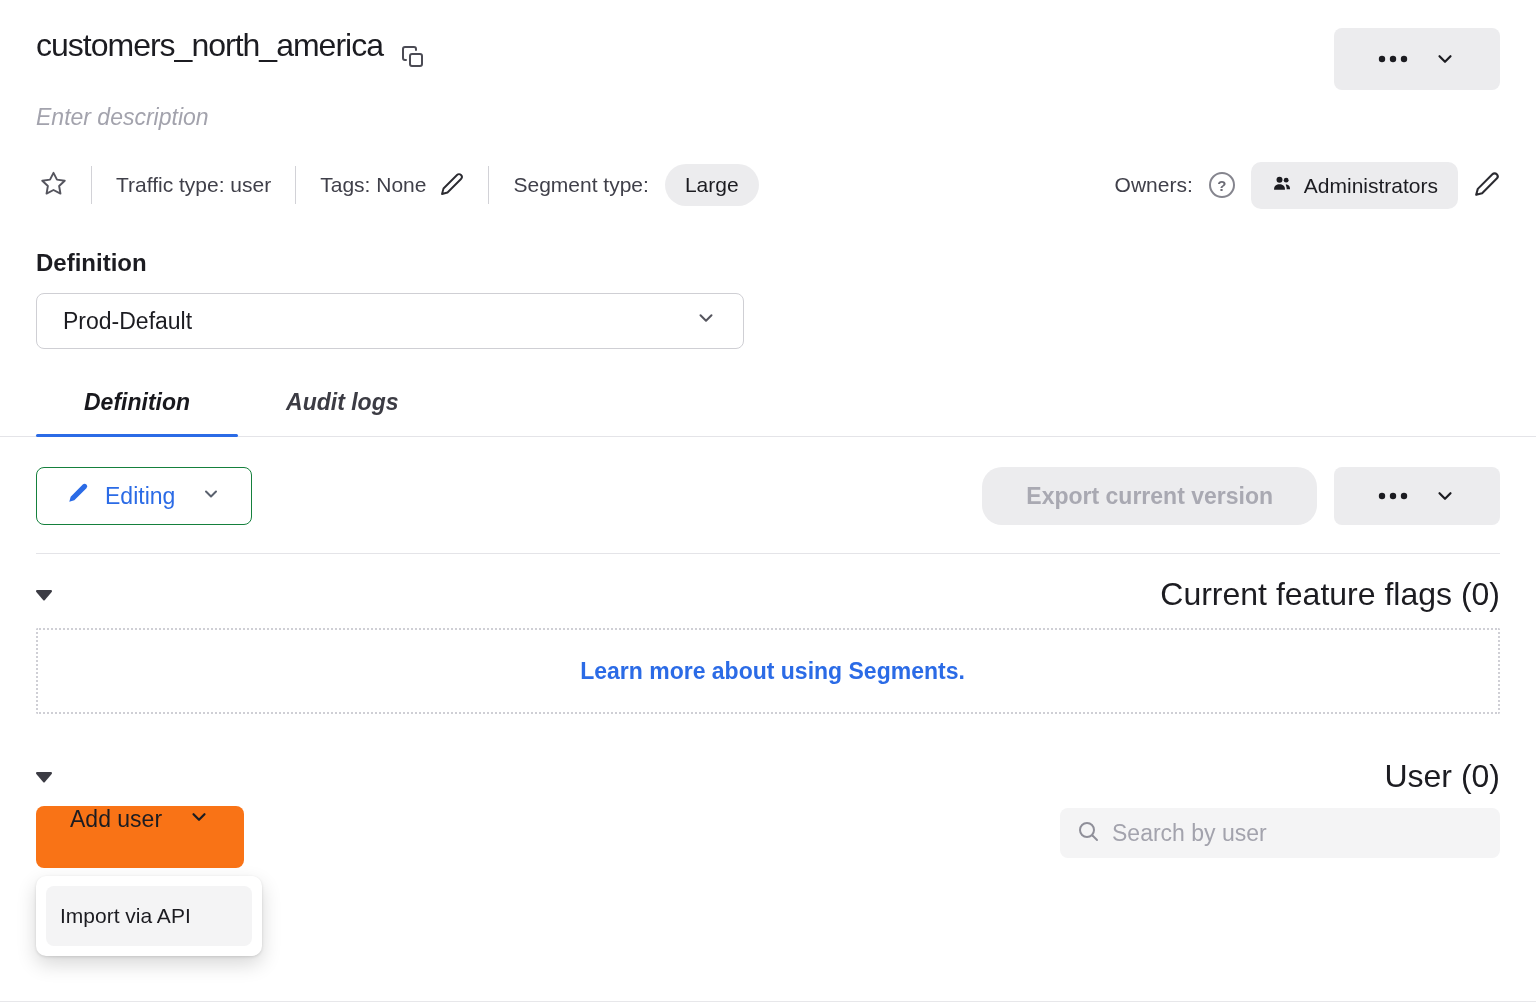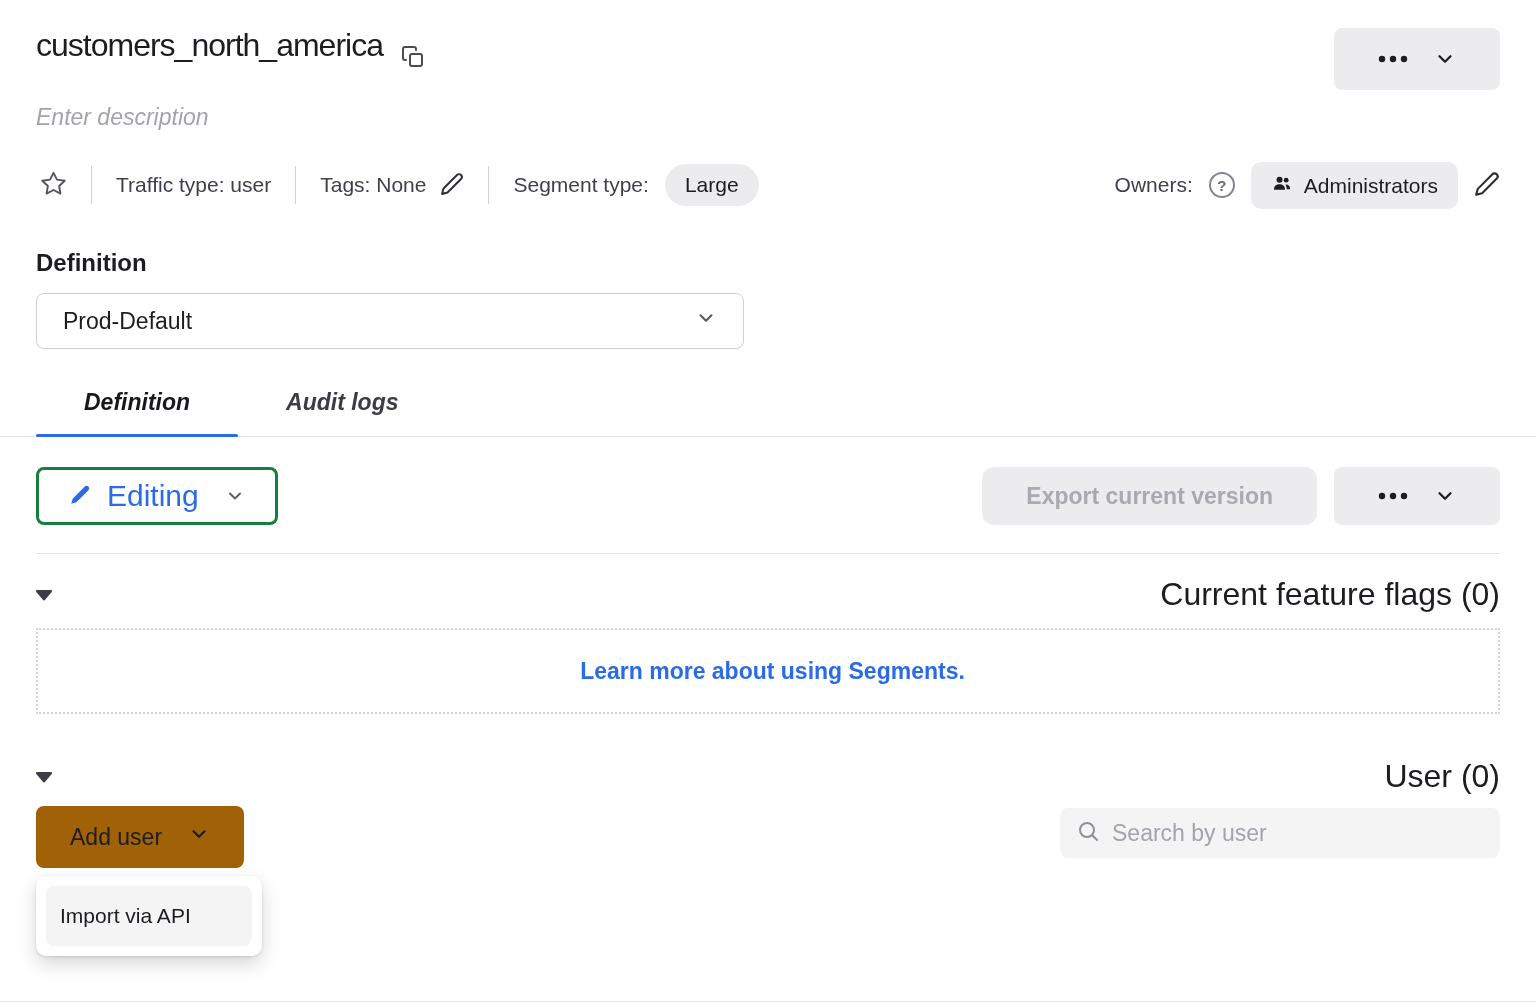--- a/index.html
+++ b/index.html
@@ -77,27 +77,27 @@
   .tab.active { color: #18181d; font-weight: 700; }
   .tab.active::after {
     content: ""; position: absolute; left: 0; right: 0; bottom: -1px; height: 3px;
     background: #2b6be6; border-radius: 2px;
   }
 
   
   .toolbar { margin-top: 30px; display: flex; align-items: center; }
   .editing-btn {
     display: flex; align-items: center; gap: 16px; height: 58px; padding: 0 30px;
-    background: #fff; border: 3px solid #15803d; border-radius: 8px;
-    color: #2b6be6; font-size: 30px; font-weight: 500; font-family: inherit; cursor: pointer;
+    background: #fff; border: 1px solid #15803d; border-radius: 8px;
+    color: #2b6be6; font-size: 23px; font-weight: 500; font-family: inherit; cursor: pointer;
   }
   .editing-btn .chev { color: #5a616e; margin-left: 10px; }
   .toolbar-right { margin-left: auto; display: flex; align-items: center; gap: 17px; }
   .export-btn {
-    height: 58px; padding: 0 44px; background: #ececee; border: none; border-radius: 12px;
+    height: 58px; padding: 0 44px; background: #ececee; border: none; border-radius: 20px;
     color: #a9a9b2; font-size: 23px; font-weight: 600; font-family: inherit; cursor: default;
   }
   .toolbar .menu-btn { margin-left: 0; height: 58px; }
 
   .section-divider { margin-top: 28px; border: 0; border-top: 1px solid #e4e4e8; }
 
   
   .flags-section { margin-top: 24px; }
   .section-heading {
     display: flex; align-items: center; gap: 16px; font-size: 32px; color: #1c1c21;
@@ -107,22 +107,22 @@
   .empty-box {
     margin-top: 18px; border: 2px dotted #cfcfd5; border-radius: 2px; height: 86px;
     display: flex; align-items: center; justify-content: center; font-size: 23px; color: #1c1c21;
   }
   .empty-link { color: #2b6be6; font-weight: 700; text-decoration: none; margin-left: 9px; }
 
   .user-section { margin-top: 46px; }
   .user-controls { margin-top: 14px; display: flex; justify-content: space-between; align-items: flex-start; }
   .add-user-wrap { position: relative; }
   .add-user-btn {
-    display: flex; align-items: center; gap: 26px; height: 62px; padding: 0 34px;
-    background: #a16207; border: none; border-radius: 8px; font-size: 23px; color: #1c1c21;
+    display: flex; align-items: flex-start; gap: 26px; height: 62px; padding: 0 34px;
+    background: #f97316; border: none; border-radius: 8px; font-size: 23px; color: #1c1c21;
     font-family: inherit; cursor: pointer;
   }
   .dropdown {
     position: absolute; top: calc(100% + 8px); left: 0; width: 226px; background: #ffffff;
     border-radius: 10px; padding: 10px;
     box-shadow: 0 1px 3px rgba(0,0,0,0.12), 0 8px 20px rgba(0,0,0,0.16);
     z-index: 10;
   }
   .dropdown-item {
     background: #f4f4f5; border-radius: 8px; padding: 18px 14px; font-size: 21px;

